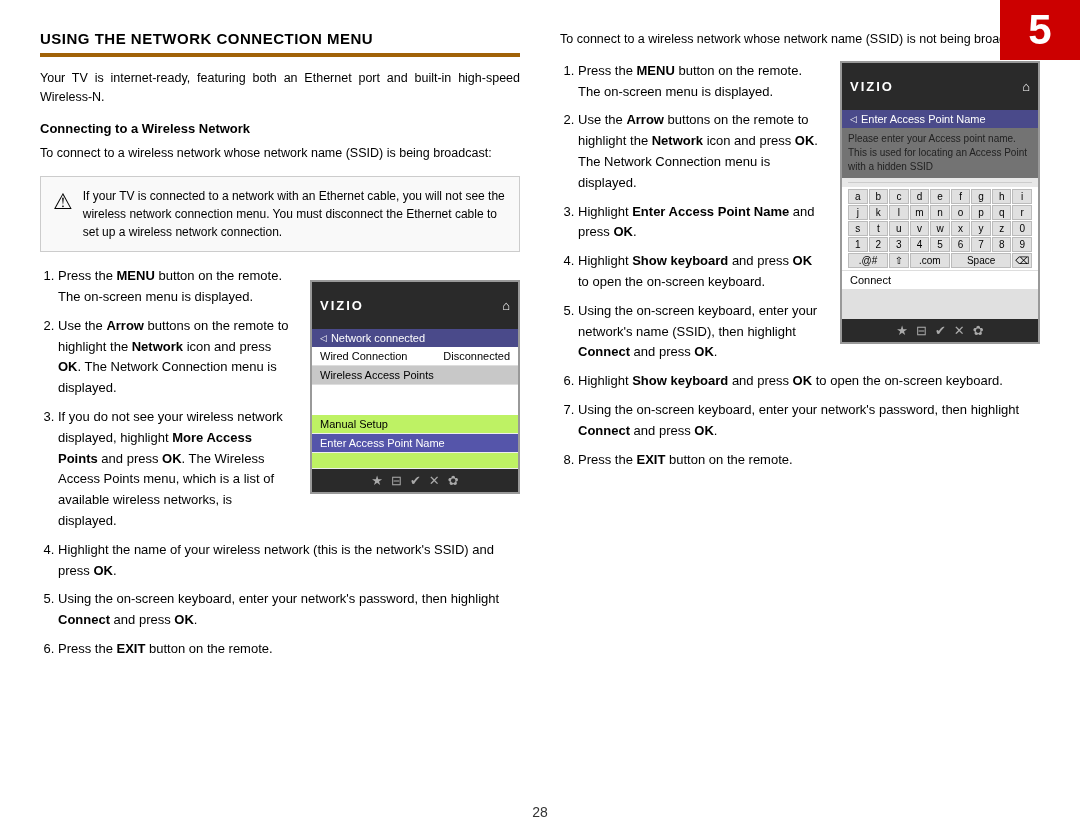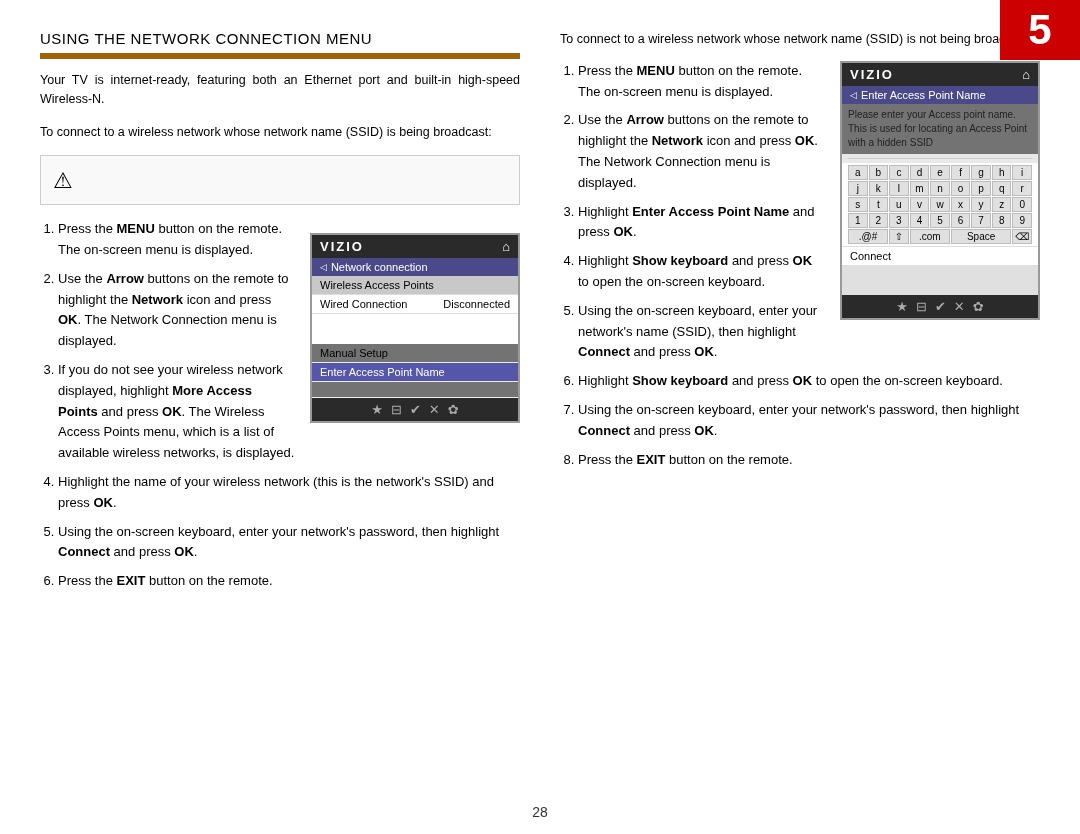--- a/index.html
+++ b/index.html
@@ -38,23 +38,23 @@
     }
 
     
     .left-col {
       flex: 1;
       max-width: 490px;
     }
 
     .section-title {
       font-size: 15px;
-      font-weight: normal;
+      font-weight: bold;
       text-transform: uppercase;
-      border-bottom: 6px solid #a16207;
+      border-bottom: 4px solid #a16207;
       padding-bottom: 6px;
       margin-bottom: 12px;
       letter-spacing: 0.5px;
     }
 
     .intro-text {
       font-size: 12.5px;
       line-height: 1.5;
       margin-bottom: 14px;
       text-align: justify;
@@ -108,21 +108,21 @@
       background: #e8e8e8;
       margin: 14px 0 14px 20px;
       float: right;
       padding: 0;
       font-size: 11px;
     }
 
     .tv-top-bar {
       background: #2a2a2a;
       color: white;
-      padding: 4px 8px;
+      padding: 16px 8px;
       display: flex;
       justify-content: space-between;
       align-items: center;
     }
 
     .vizio-logo {
       font-weight: bold;
       font-size: 13px;
       letter-spacing: 2px;
       color: white;
@@ -156,21 +156,21 @@
       border-bottom: 1px solid #ddd;
     }
 
     .tv-row.highlight {
       background: #c8c8c8;
     }
 
     .tv-plain-row {
       padding: 3px 8px;
       font-size: 11px;
-      background: #737373;
+      background: #bef264;
       border-bottom: 1px solid #eee;
     }
 
     .tv-plain-row.highlighted {
       background: #5555aa;
       color: white;
     }
 
     .tv-bottom-bar {
       background: #2a2a2a;
@@ -268,41 +268,43 @@
 
 <div class="page-badge">
   <span>5</span>
 </div>
 
 <div class="main-content">
 
   <div class="left-col">
     <div class="section-title">USING THE NETWORK CONNECTION MENU</div>
     <p class="intro-text">Your TV is internet-ready, featuring both an Ethernet port and built-in high-speed Wireless-N.</p>
+    <div class="subsection-title">Connecting to a Wireless Network</div>
     <p class="intro-text">To connect to a wireless network whose network name (SSID) is being broadcast:</p>
 
     <div class="warning-box">
       <div class="warning-icon">⚠</div>
+      <div class="warning-text">If your TV is connected to a network with an Ethernet cable, you will not see the wireless network connection menu. You must disconnect the Ethernet cable to set up a wireless network connection.</div>
     </div>
 
     <div class="tv-screen-left">
       <div class="tv-top-bar">
         <span class="vizio-logo">VIZIO</span>
         <span class="home-icon">⌂</span>
       </div>
       <div class="tv-menu-item">
         <span class="arrow">◁</span>
-        <span>Network connection</span>
-      </div>
-      <div class="tv-row highlight">
-        <span>Wireless Access Points</span>
+        <span>Network connected</span>
       </div>
       <div class="tv-row">
         <span>Wired Connection</span>
         <span>Disconnected</span>
+      </div>
+      <div class="tv-row highlight">
+        <span>Wireless Access Points</span>
       </div>
       <div style="height:30px; background:white;"></div>
       <div class="tv-plain-row">Manual Setup</div>
       <div class="tv-plain-row highlighted">Enter Access Point Name</div>
       <div class="tv-plain-row" style="height:16px;"></div>
       <div class="tv-bottom-bar">
         <span class="tv-ctrl-btn">★</span>
         <span class="tv-ctrl-btn">⊟</span>
         <span class="tv-ctrl-btn">✔</span>
         <span class="tv-ctrl-btn">✕</span>

